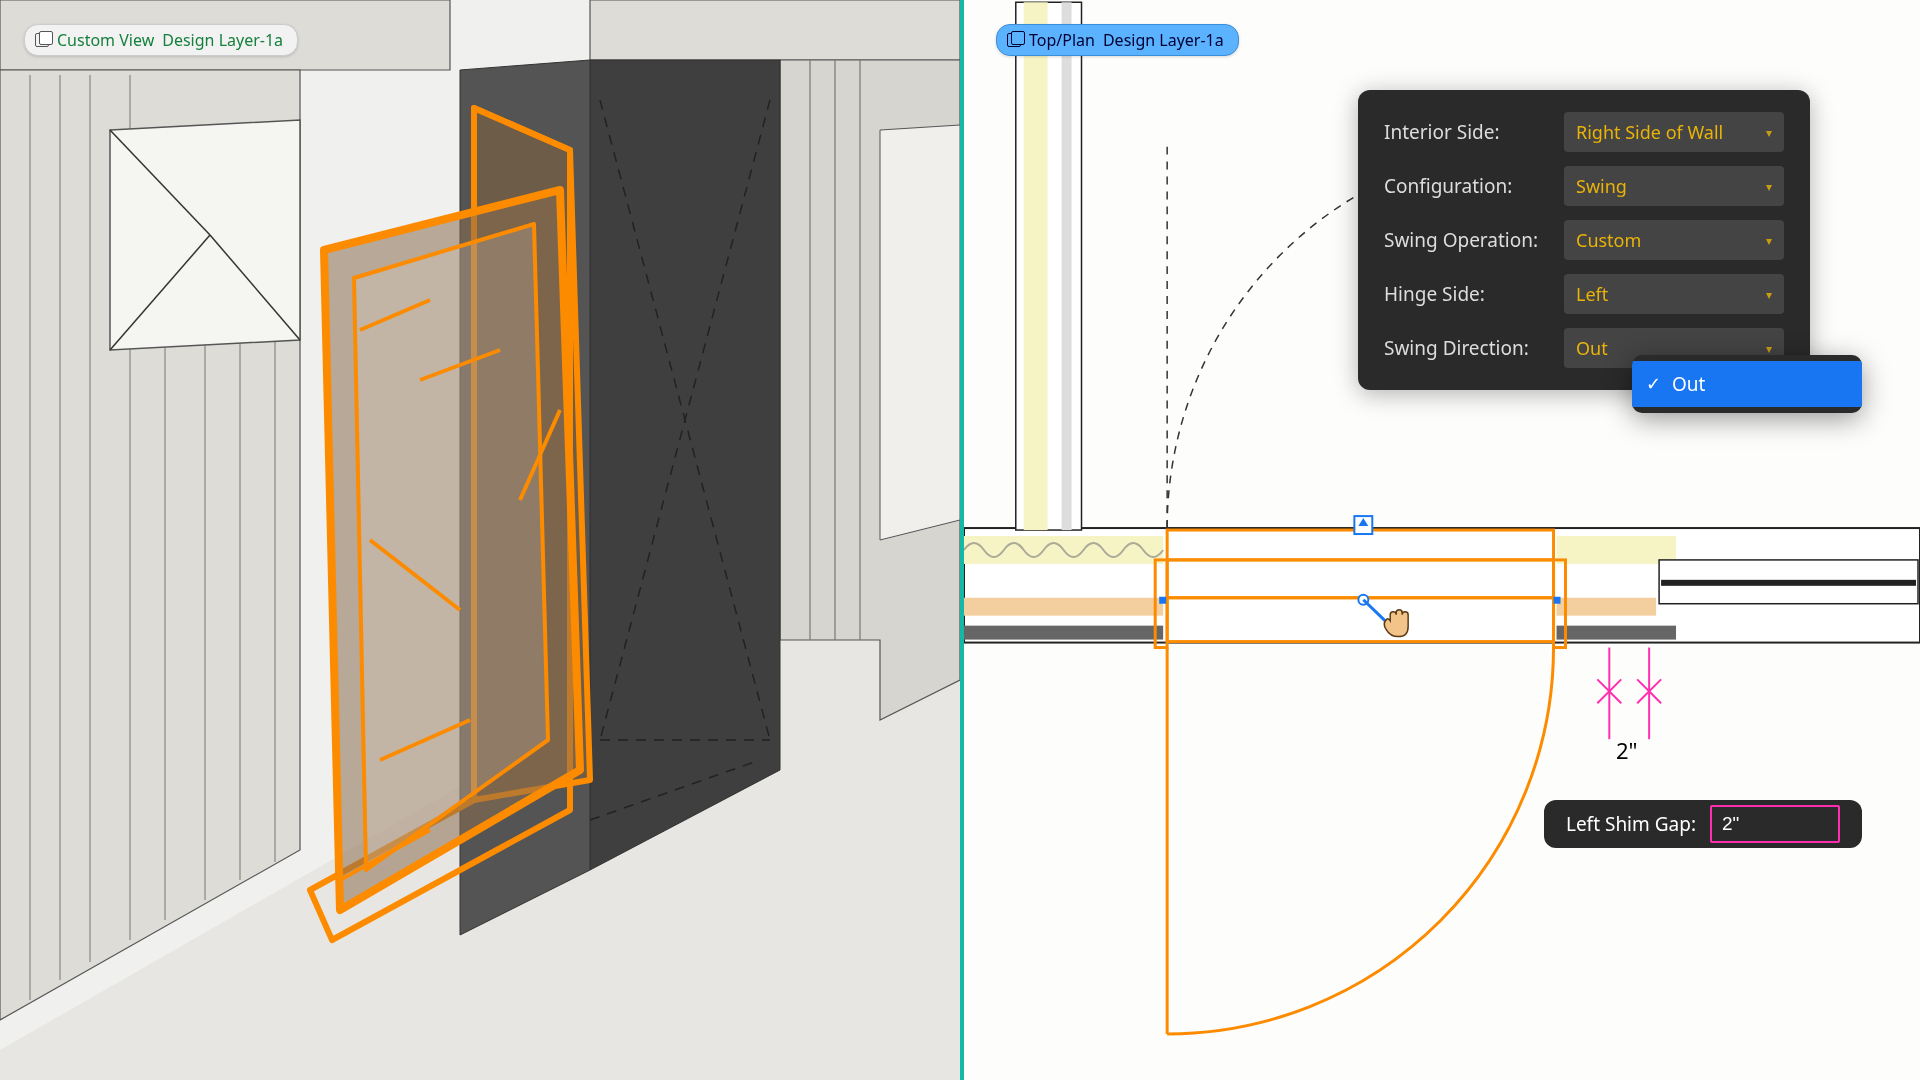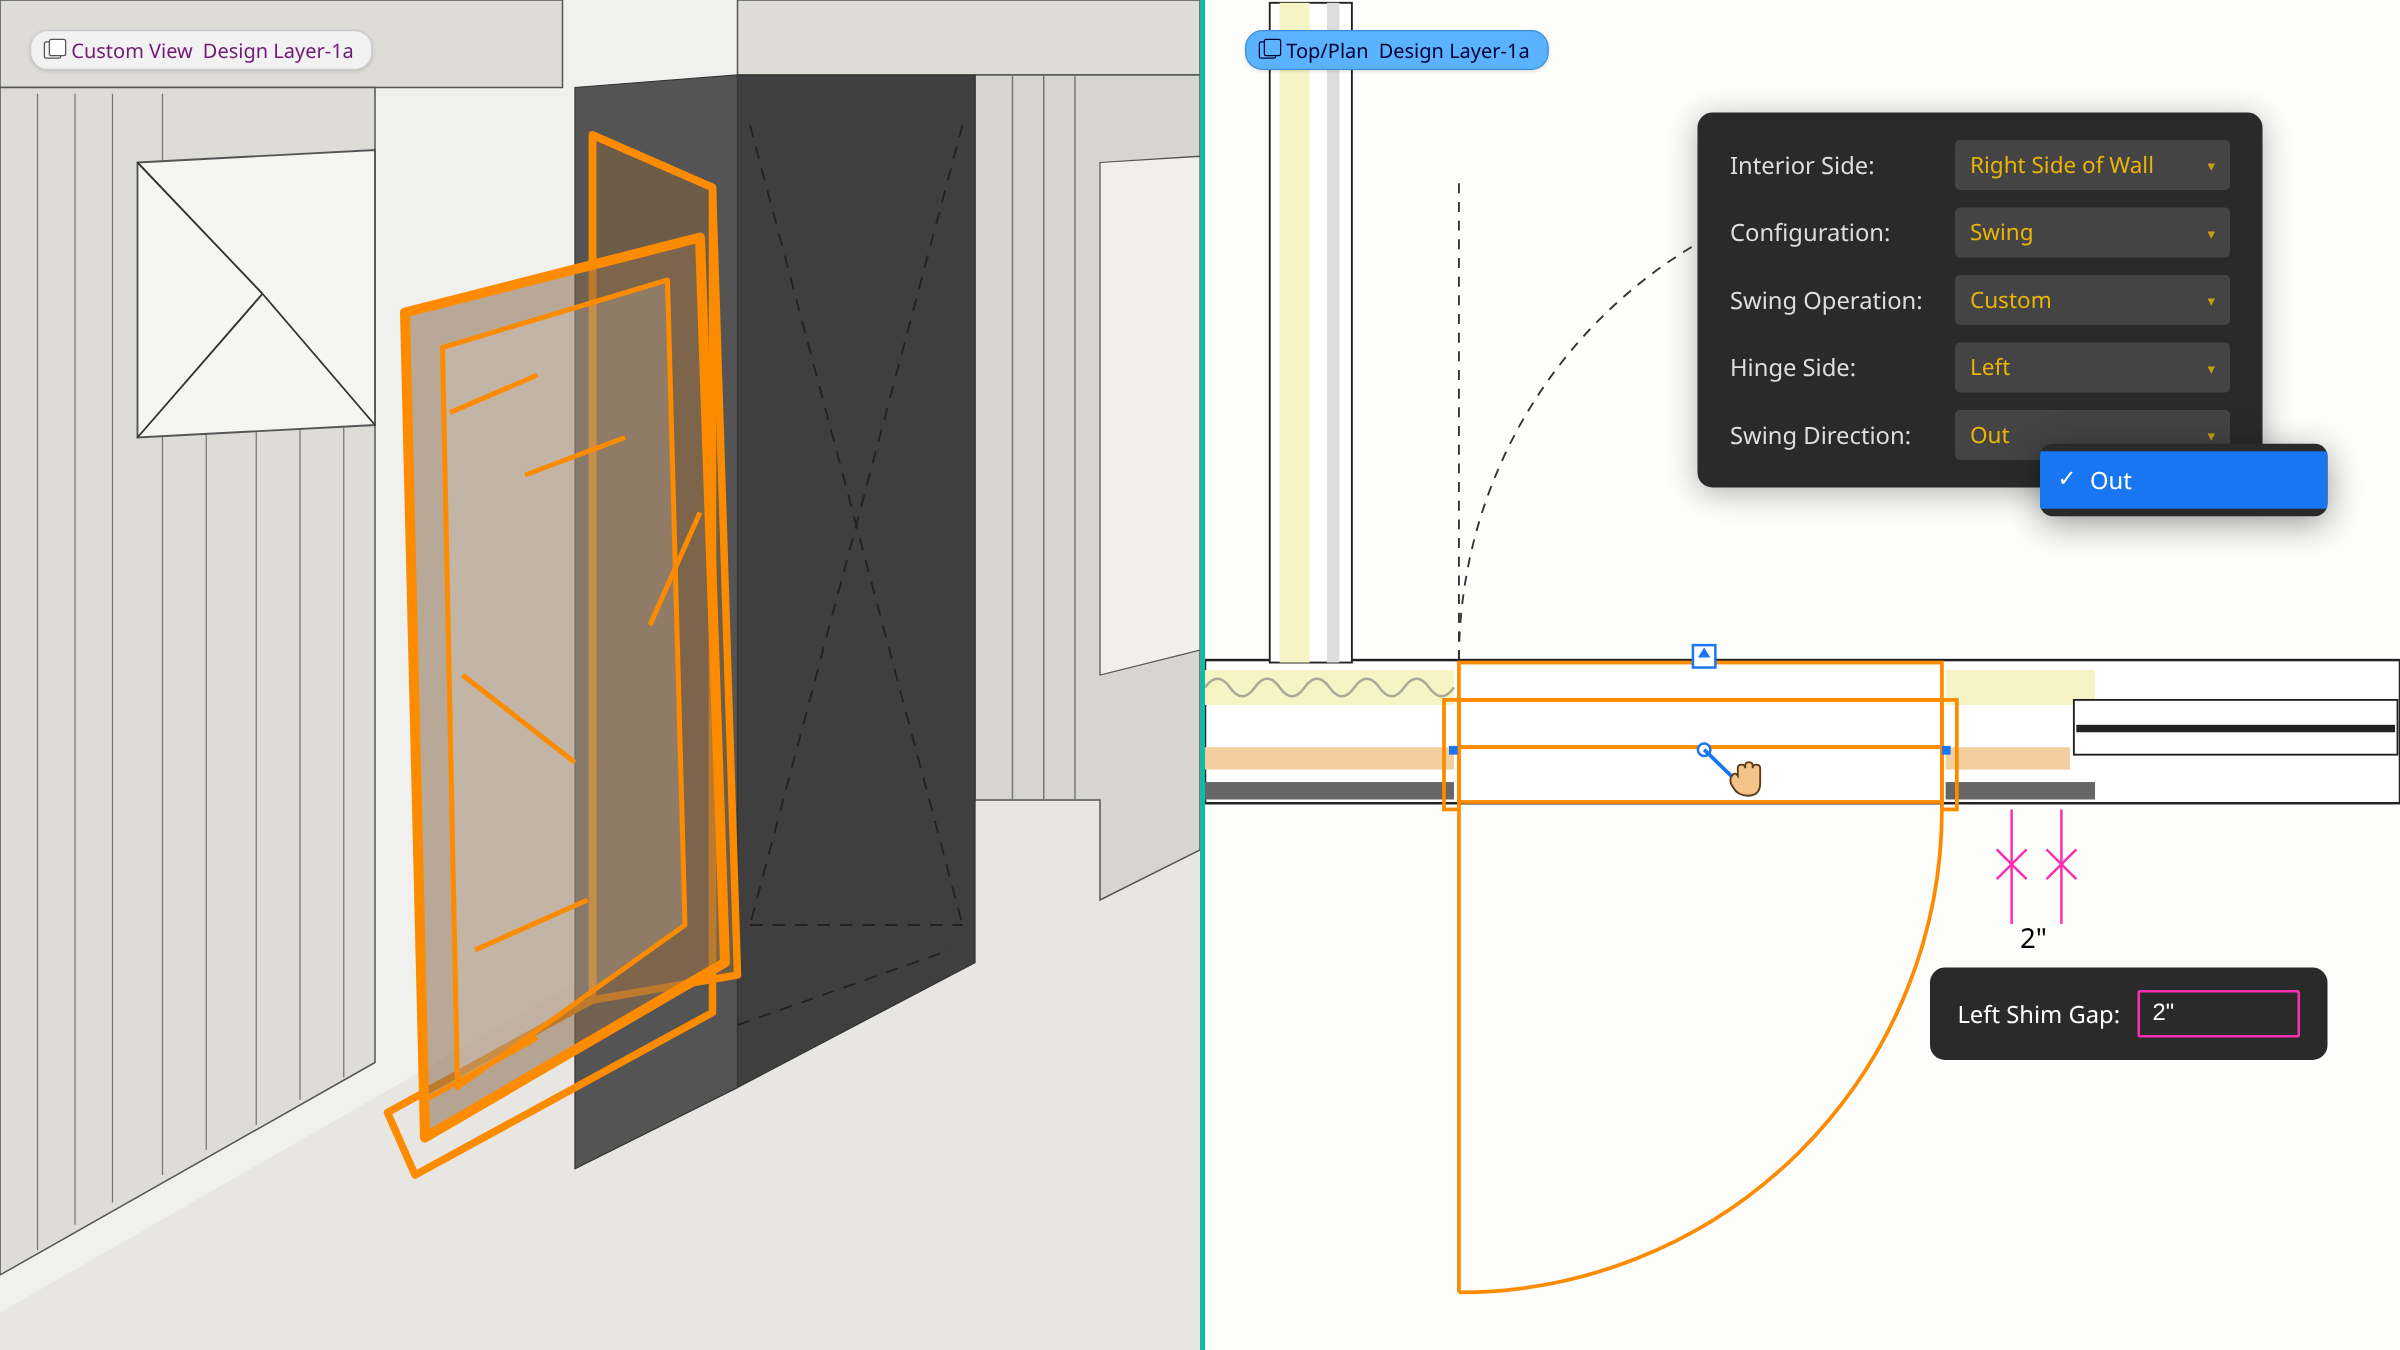--- a/index.html
+++ b/index.html
@@ -4,21 +4,21 @@
 <style>
 * { margin: 0; padding: 0; box-sizing: border-box; }
 body { font-family: system-ui, -apple-system, sans-serif; width: 1920px; height: 1080px; overflow: hidden; background: #fff; }
 
 .canvas { position: absolute; inset: 0; }
 .split { display: flex; width: 100%; height: 100%; }
 .left-pane { width: 50%; background: #f0f0ee; position: relative; overflow: hidden; }
 .right-pane { width: 50%; background: #fdfdfb; position: relative; overflow: hidden; border-left: 4px solid #14b8a6; }
 
 
-.view-badge { position: absolute; top: 24px; left: 24px; background: #f2f2f2; border: 1px solid #ccc; border-radius: 14px; padding: 4px 14px 4px 10px; font-size: 16px; color: #701a75; display: flex; align-items: center; gap: 8px; z-index: 50; box-shadow: 0 1px 3px rgba(0,0,0,.15); }
+.view-badge { position: absolute; top: 24px; left: 24px; background: #f2f2f2; border: 1px solid #ccc; border-radius: 14px; padding: 4px 14px 4px 10px; font-size: 16px; color: #15803d; display: flex; align-items: center; gap: 8px; z-index: 50; box-shadow: 0 1px 3px rgba(0,0,0,.15); }
 .view-badge .cube { width: 14px; height: 14px; border: 1.5px solid #555; border-radius: 2px; display: inline-block; position: relative; }
 .view-badge .cube::after { content: ""; position: absolute; top: -3px; left: 3px; width: 12px; height: 12px; border: 1.5px solid #555; border-radius: 2px; background: #fff; }
 .view-badge.active { background: #5bb3ff; border-color: #3a8fd8; color: #003; }
 .view-badge.active .cube, .view-badge.active .cube::after { border-color: #003; background: #5bb3ff; }
 .right-pane .view-badge { left: 32px; }
 
 
 .props-panel { position: absolute; top: 90px; right: 110px; background: #2a2a2a; border-radius: 12px; padding: 22px 26px; color: #fff; font-size: 19px; z-index: 40; box-shadow: 0 4px 24px rgba(0,0,0,.3); }
 .props-row { display: flex; align-items: center; margin-bottom: 14px; }
 .props-row:last-child { margin-bottom: 0; }
@@ -26,21 +26,21 @@
 .props-select { width: 220px; background: #444; border: none; border-radius: 4px; padding: 8px 12px; color: #eab308; font-size: 18px; display: flex; justify-content: space-between; align-items: center; cursor: pointer; }
 .props-select .chev { font-size: 12px; opacity: .8; }
 
 
 .dropdown-menu { position: absolute; top: 355px; right: 58px; background: #2a2a2a; border-radius: 10px; width: 230px; z-index: 60; box-shadow: 0 6px 28px rgba(0,0,0,.4); padding: 6px 0; overflow: hidden; }
 .dropdown-item { padding: 10px 18px 10px 40px; color: #fff; font-size: 19px; cursor: pointer; position: relative; }
 .dropdown-item.selected { background: #1976f2; }
 .dropdown-item .check { position: absolute; left: 14px; top: 10px; font-size: 18px; }
 
 
-.shim-panel { position: absolute; bottom: 232px; right: 58px; background: #2a2a2a; border-radius: 12px; padding: 18px 22px; display: flex; align-items: center; gap: 14px; z-index: 40; }
+.shim-panel { position: absolute; bottom: 232px; right: 58px; background: #2a2a2a; border-radius: 12px; padding: 5px 22px; display: flex; align-items: center; gap: 14px; z-index: 40; }
 .shim-label { color: #fff; font-size: 19px; }
 .shim-input { width: 130px; border: 2px solid #ff2db0; background: #2a2a2a; color: #fff; font-size: 19px; padding: 6px 10px; border-radius: 2px; }
 
 
 .dim-label { position: absolute; color: #000; font-size: 22px; z-index: 30; }
 
 </style>
 </head>
 <body>
 

